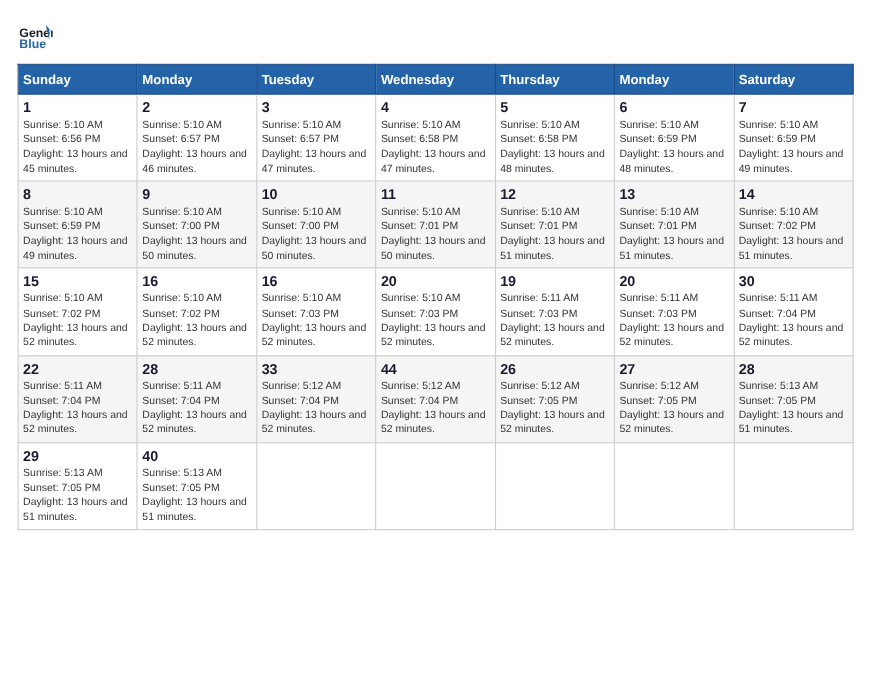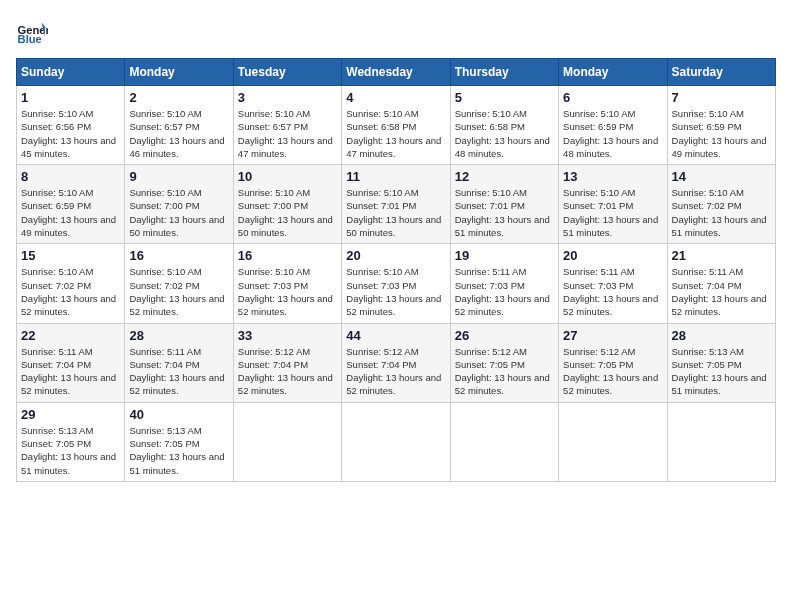--- a/index.html
+++ b/index.html
@@ -267,21 +267,21 @@
       </td>
         <td>
         <span class="day-num">20</span>
         <div class="day-info">
           Sunrise: 5:11 AM<br>
           Sunset: 7:03 PM<br>
           Daylight: 13 hours and 52 minutes.
         </div>
       </td>
         <td>
-        <span class="day-num">21</span>
+        <span class="day-num">30</span>
         <div class="day-info">
           Sunrise: 5:11 AM<br>
           Sunset: 7:04 PM<br>
           Daylight: 13 hours and 52 minutes.
         </div>
       </td>
       </tr>
       <tr>
         <td>
         <span class="day-num">22</span>

